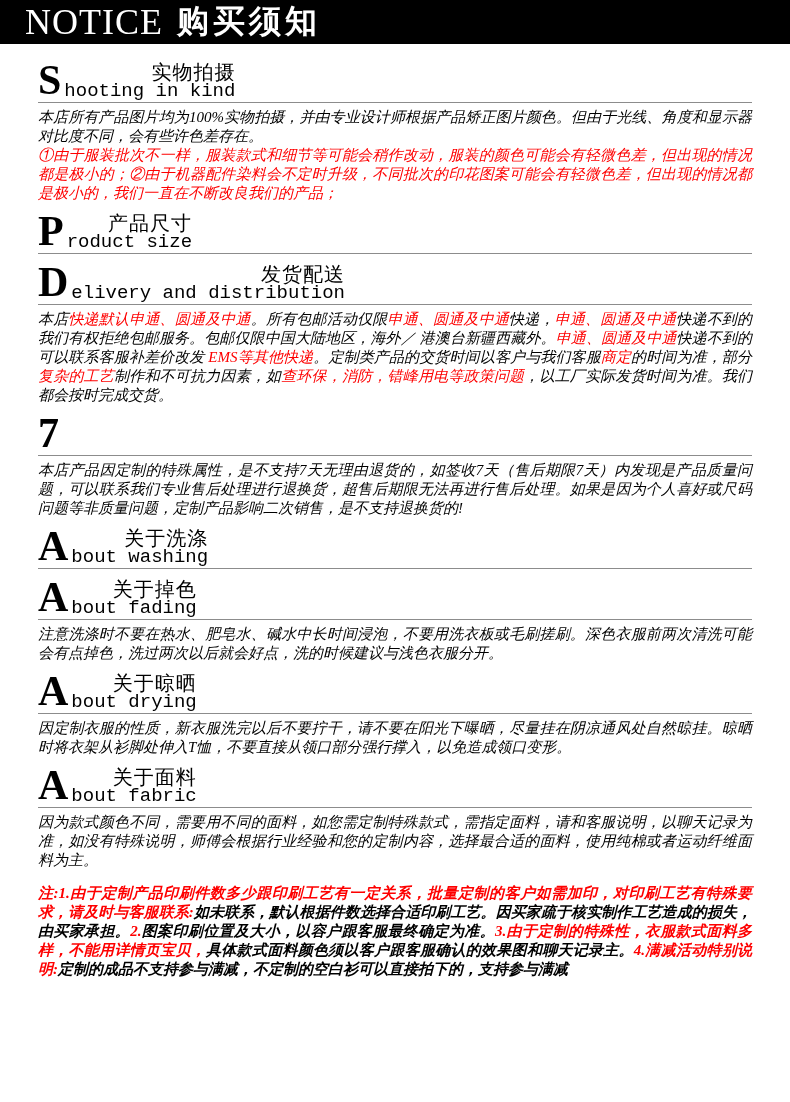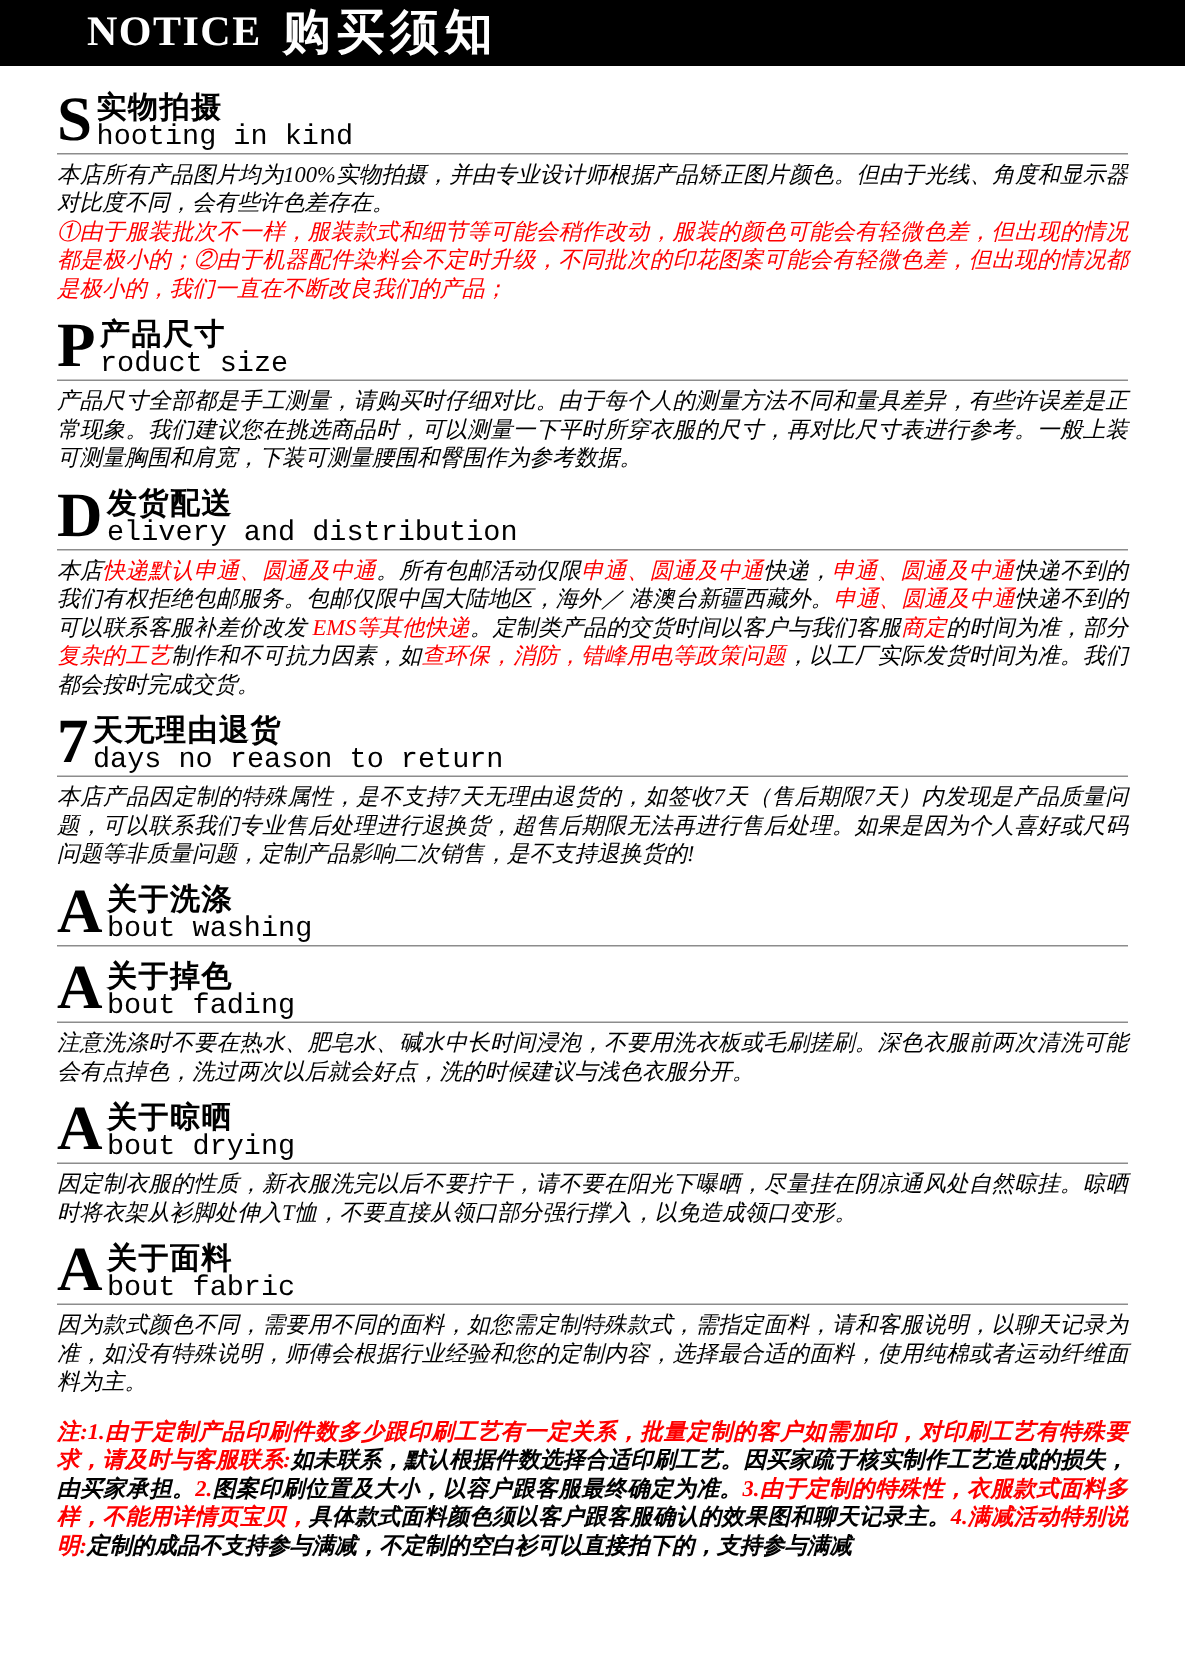--- a/index.html
+++ b/index.html
@@ -1,26 +1,26 @@
 <!DOCTYPE html>
 <html><head>
 <meta charset="utf-8">
 <style>
   html,body{margin:0;padding:0;}
   body{width:790px;background:#ffffff;color:#000000;font-family:"Liberation Serif","DejaVu Serif",serif;}
   .page{width:790px;min-height:1102px;background:#ffffff;}
   .header{background:#000000;height:44px;display:flex;align-items:center;padding-left:25px;}
-  .header .t-en{color:#ffffff;font-size:28px;font-weight:bold;letter-spacing:1px;font-family:"Liberation Serif","DejaVu Serif",serif;margin-left:33px;}
+  .header .t-en{color:#ffffff;font-size:36px;font-weight:normal;letter-spacing:1px;font-family:"Liberation Serif","DejaVu Serif",serif;}
   .header .t-zh{color:#ffffff;font-size:32px;font-weight:bold;margin-left:14px;letter-spacing:4px;}
   .content{padding:8px 38px 16px 38px;}
   .sec{margin-top:9px;}
   .sec-head{display:flex;align-items:flex-start;}
   .sec-letter{font-size:42px;line-height:38px;font-weight:bold;font-family:"Liberation Serif","DejaVu Serif",serif;}
   .sec-titles{display:flex;flex-direction:column;margin-left:3px;padding-top:1px;}
-  .sec-zh{font-size:20px;font-weight:bold;line-height:21px;letter-spacing:1px;}
+  .sec-zh{font-size:20px;font-weight:normal;line-height:21px;letter-spacing:1px;text-align:right;}
   .sec-en{font-size:19px;line-height:16px;font-family:"Liberation Mono","DejaVu Sans Mono",monospace;}
   .rule{border:none;border-top:1px solid #8c8c8c;margin:3px 0 5px 0;height:0;}
   p.body{margin:0;font-size:15px;line-height:19px;text-align:justify;}
   .seg{color:#000000;font-style:italic;}
   .seg.red{color:#fe0000;}
   p.footnote{margin-top:14px;font-weight:bold;}
 </style>
 </head>
 <body>
 
@@ -48,42 +48,37 @@
 
     <div class="sec">
       <div class="sec-head">
         <span class="sec-letter">P</span>
         <span class="sec-titles">
           <span class="sec-zh">产品尺寸</span>
           <span class="sec-en">roduct size</span>
         </span>
       </div>
       <hr class="rule">
-      <p class="body"><span class="seg">产品尺寸全部都是手工测量，请购买时仔细对比。由于每个人的测量方法不同和量具差异，有些许误差是正常现象。我们建议您在挑选商品时，可以测量一下平时所穿衣服的尺寸，再对比尺寸表进行参考。一般上装可测量胸围和肩宽，下装可测量腰围和臀围作为参考数据。</span></p>
     </div>
 
     <div class="sec">
       <div class="sec-head">
         <span class="sec-letter">D</span>
         <span class="sec-titles">
           <span class="sec-zh">发货配送</span>
           <span class="sec-en">elivery and distribution</span>
         </span>
       </div>
       <hr class="rule">
       <p class="body"><span class="seg">本店</span><span class="seg red">快递默认申通、圆通及中通</span><span class="seg">。所有包邮活动仅限</span><span class="seg red">申通、圆通及中通</span><span class="seg">快递，</span><span class="seg red">申通、圆通及中通</span><span class="seg">快递不到的我们有权拒绝包邮服务。包邮仅限中国大陆地区，海外／ 港澳台新疆西藏外。</span><span class="seg red">申通、圆通及中通</span><span class="seg">快递不到的可以联系客服补差价改发 </span><span class="seg red">EMS等其他快递</span><span class="seg">。定制类产品的交货时间以客户与我们客服</span><span class="seg red">商定</span><span class="seg">的时间为准，部分</span><span class="seg red">复杂的工艺</span><span class="seg">制作和不可抗力因素，如</span><span class="seg red">查环保，消防，错峰用电等政策问题</span><span class="seg">，以工厂实际发货时间为准。我们都会按时完成交货。</span></p>
     </div>
 
     <div class="sec">
       <div class="sec-head">
         <span class="sec-letter">7</span>
-        <span class="sec-titles">
-          <span class="sec-zh">天无理由退货</span>
-          <span class="sec-en">days no reason to return</span>
-        </span>
       </div>
       <hr class="rule">
       <p class="body"><span class="seg">本店产品因定制的特殊属性，是不支持7天无理由退货的，如签收7天（售后期限7天）内发现是产品质量问题，可以联系我们专业售后处理进行退换货，超售后期限无法再进行售后处理。如果是因为个人喜好或尺码问题等非质量问题，定制产品影响二次销售，是不支持退换货的!</span></p>
     </div>
 
     <div class="sec">
       <div class="sec-head">
         <span class="sec-letter">A</span>
         <span class="sec-titles">
           <span class="sec-zh">关于洗涤</span>

